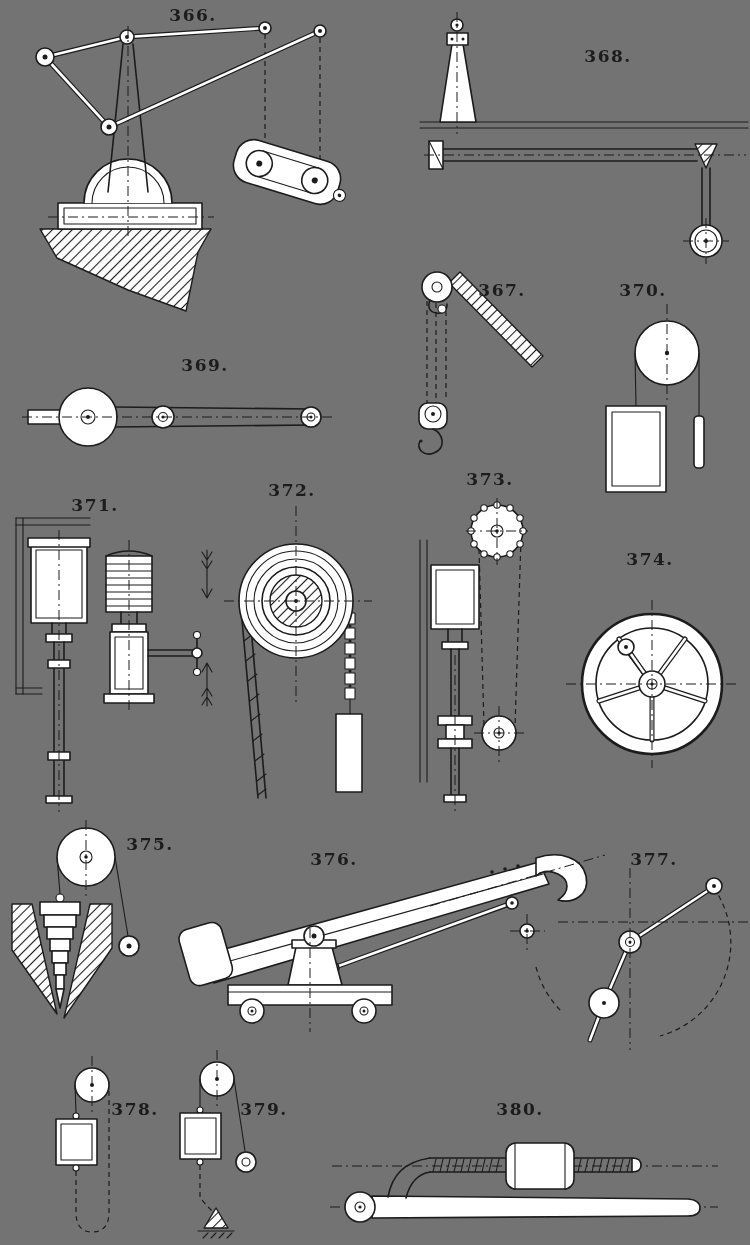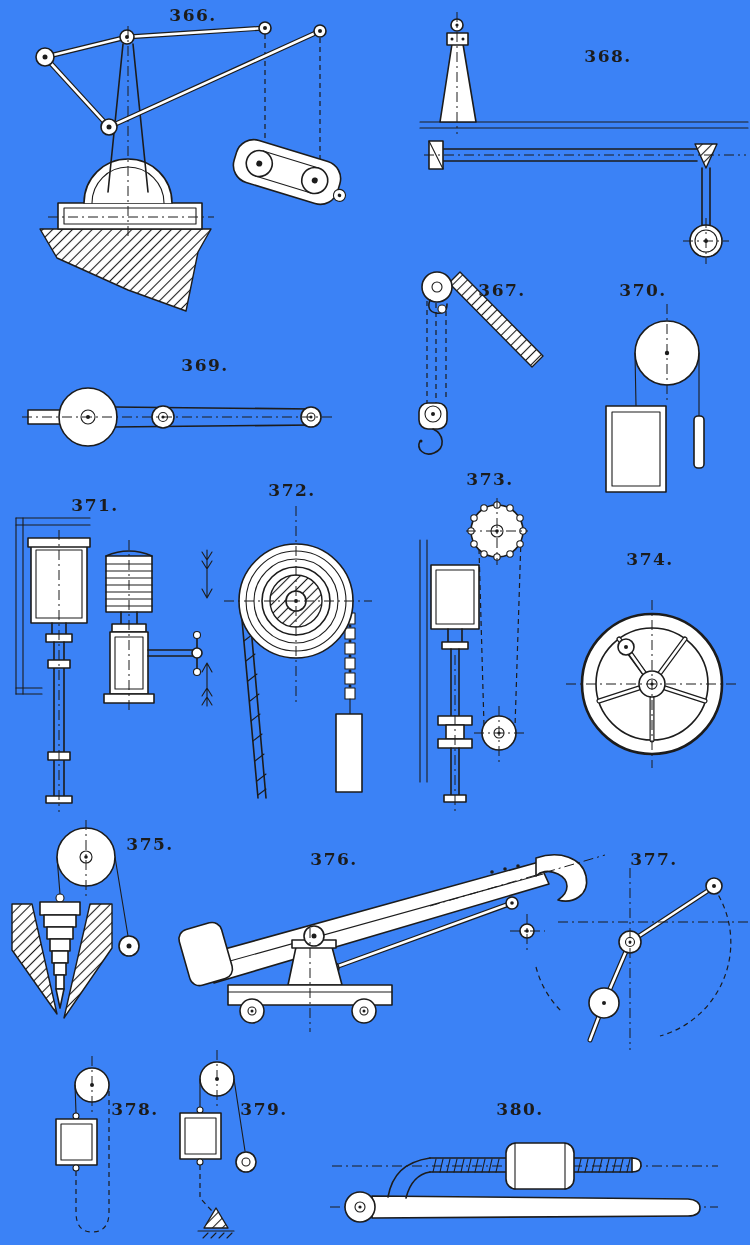--- a/index.html
+++ b/index.html
@@ -1,16 +1,16 @@
 <!DOCTYPE html>
 <html><head>
 <meta charset="utf-8">
 <style>
   html,body{margin:0;padding:0;background:#ffffff;}
-  .plate{position:relative;width:750px;height:1245px;background:#3b82f6;overflow:hidden;text-align:right;}
+  .plate{position:relative;width:750px;height:1245px;background:#737373;overflow:hidden;text-align:right;}
   svg{display:block;}
   .fig-label{font-family:"DejaVu Serif", serif;font-weight:bold;font-size:17px;letter-spacing:1.5px;fill:#1c1c1c;text-anchor:middle;}
   .ink{stroke:#1c1c1c;fill:none;stroke-width:1.6;stroke-linecap:round;stroke-linejoin:round;}
   .thin{stroke-width:1.1;}
   .thick{stroke-width:2.6;}
   .wf{fill:#ffffff;}
   .cl{stroke:#1c1c1c;fill:none;stroke-width:1;stroke-dasharray:10 4 2 4;}
   .dash{stroke:#1c1c1c;fill:none;stroke-width:1.2;stroke-dasharray:5 4;}
   .dot{fill:#1c1c1c;stroke:none;}
   .dblA{stroke:#1c1c1c;stroke-width:5;fill:none;stroke-linecap:round;}

